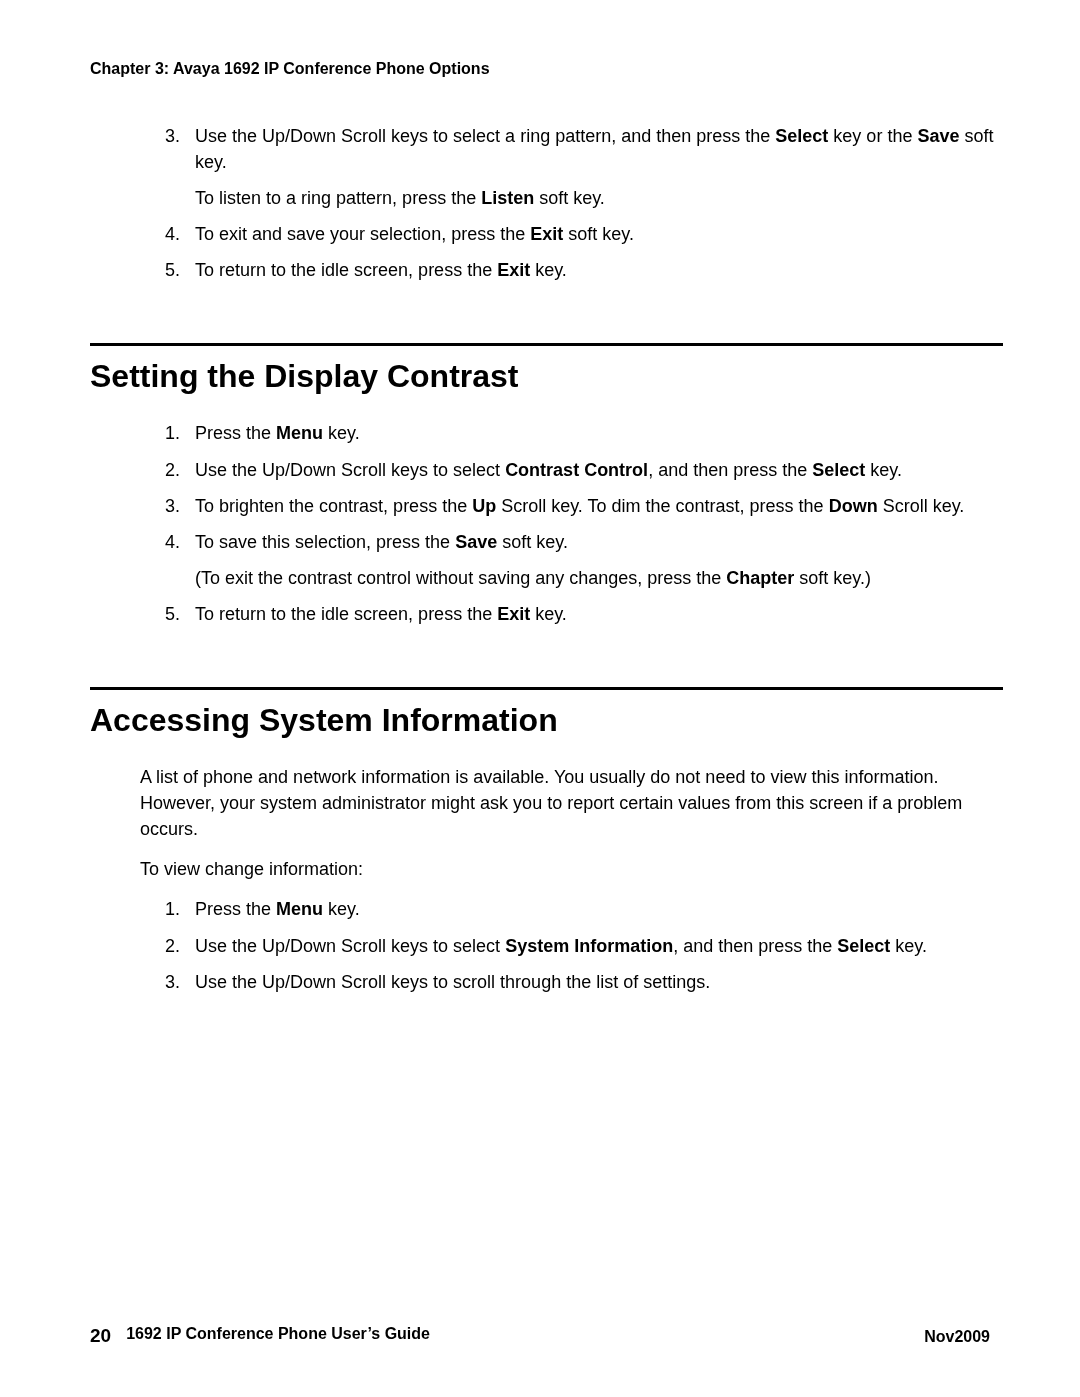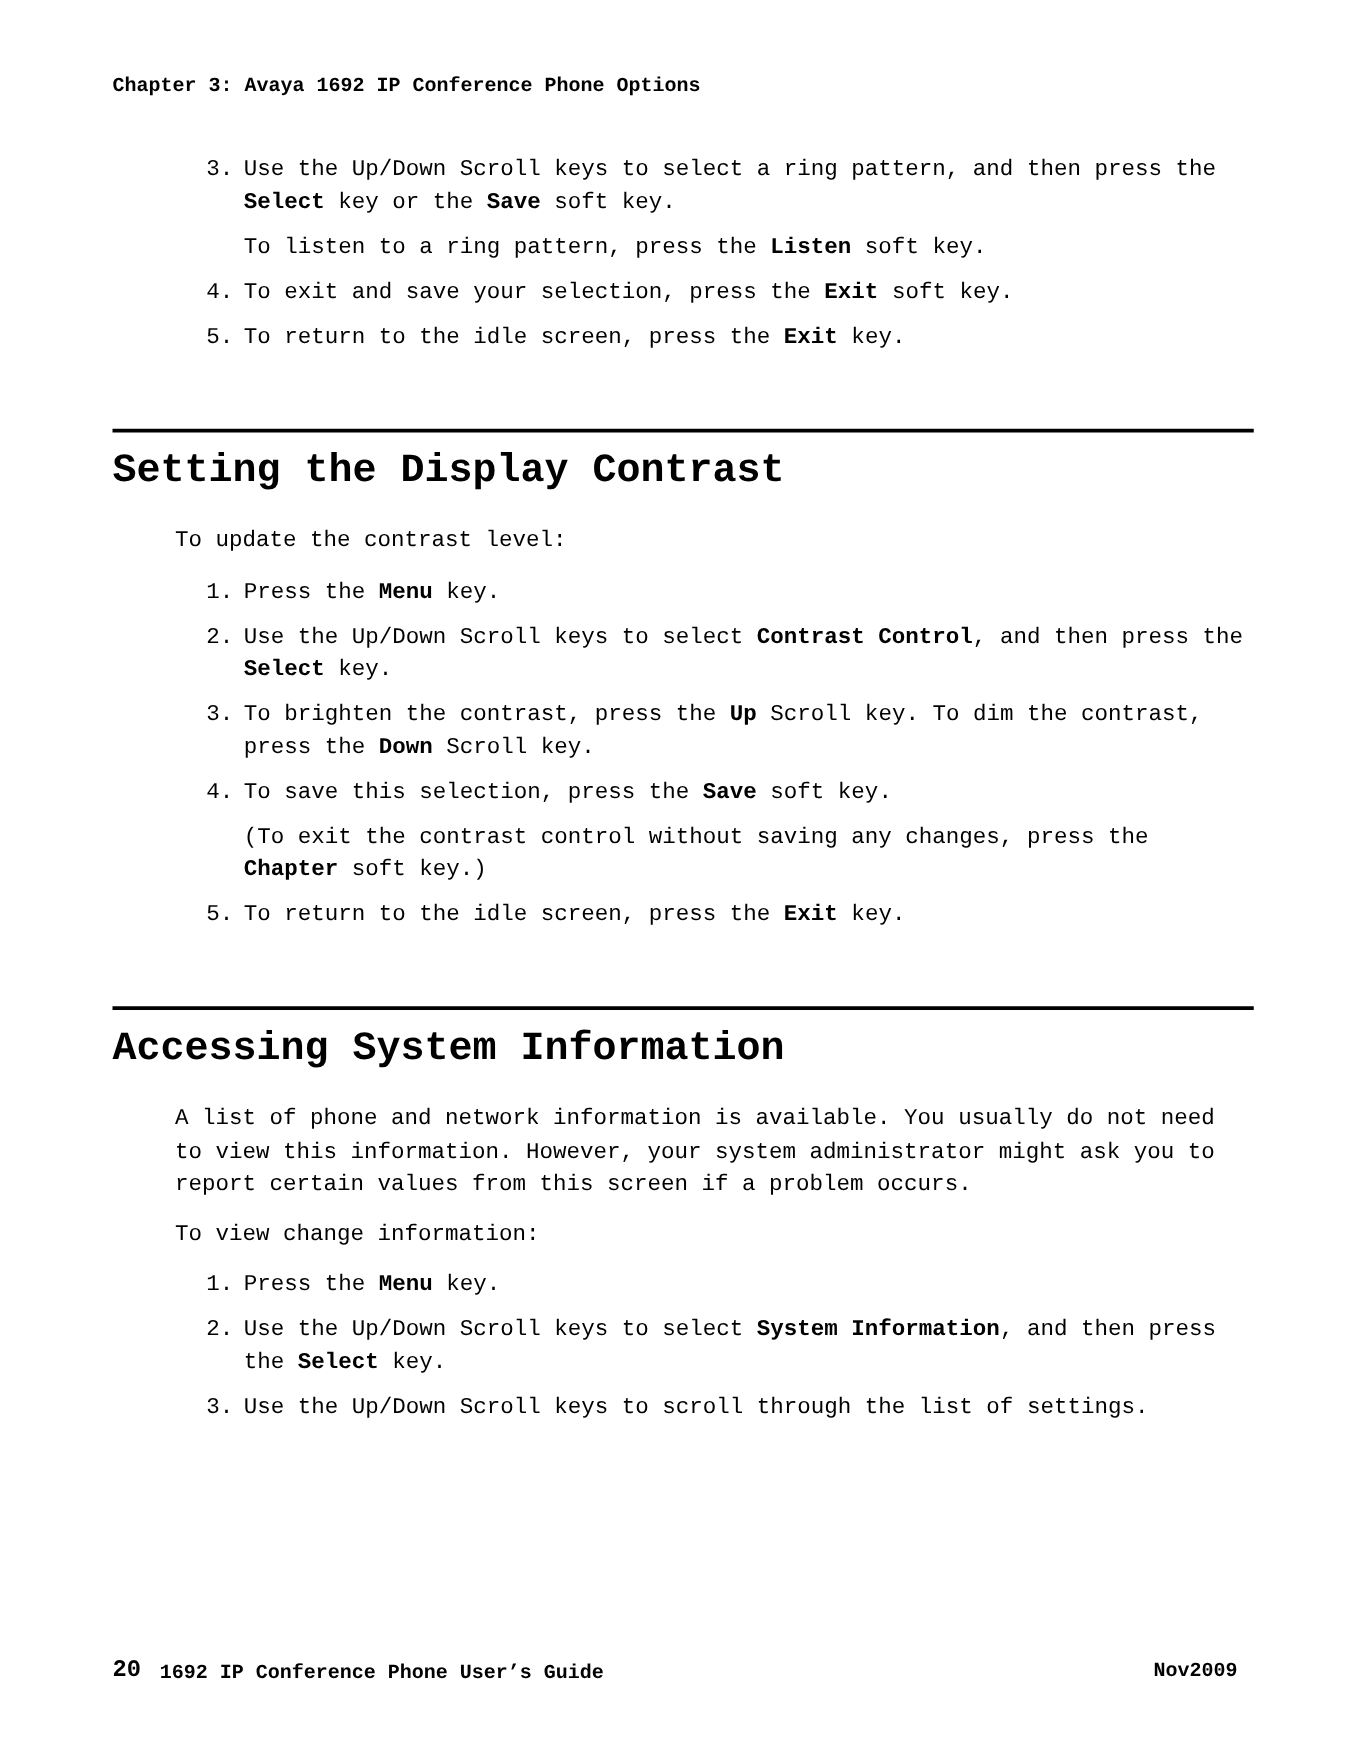--- a/index.html
+++ b/index.html
@@ -12,21 +12,20 @@
       background: #ffffff;
       width: 1080px;
       height: 1397px;
       position: relative;
       color: #000000;
     }
     .page {
       padding: 60px 77px 50px 90px;
       height: 100%;
       position: relative;
-      font-family: Liberation Mono, monospace;
     }
     .chapter-header {
       font-size: 16px;
       font-weight: bold;
       margin-bottom: 45px;
     }
     .ordered-list {
       list-style: none;
       padding-left: 75px;
     }
@@ -82,21 +81,21 @@
       bottom: 50px;
       left: 90px;
       right: 90px;
       display: flex;
       justify-content: space-between;
       align-items: baseline;
       font-size: 16px;
     }
     .footer-left {
       display: flex;
-      align-items: flex-end;
+      align-items: flex-start;
       gap: 15px;
     }
     .page-num {
       font-size: 19px;
       font-weight: bold;
     }
     .footer-title {
       font-weight: bold;
     }
     .footer-date {
@@ -122,21 +121,20 @@
       <span><span>To exit and save your selection, press the </span><b>Exit</b><span> soft key.</span></span>
     </li>
     <li>
       <span class="num">5.</span>
       <span><span>To return to the idle screen, press the </span><b>Exit</b><span> key.</span></span>
     </li>
   </ol>
 
   <hr class="section-divider">
   <h2 class="section-heading">Setting the Display Contrast</h2>
-  <p class="body-para">To update the contrast level:</p>
 
   <ol class="ordered-list">
     <li>
       <span class="num">1.</span>
       <span><span>Press the </span><b>Menu</b><span> key.</span></span>
     </li>
     <li>
       <span class="num">2.</span>
       <span><span>Use the Up/Down Scroll keys to select </span><b>Contrast Control</b><span>, and then press the </span><b>Select</b><span> key.</span></span>
     </li>

